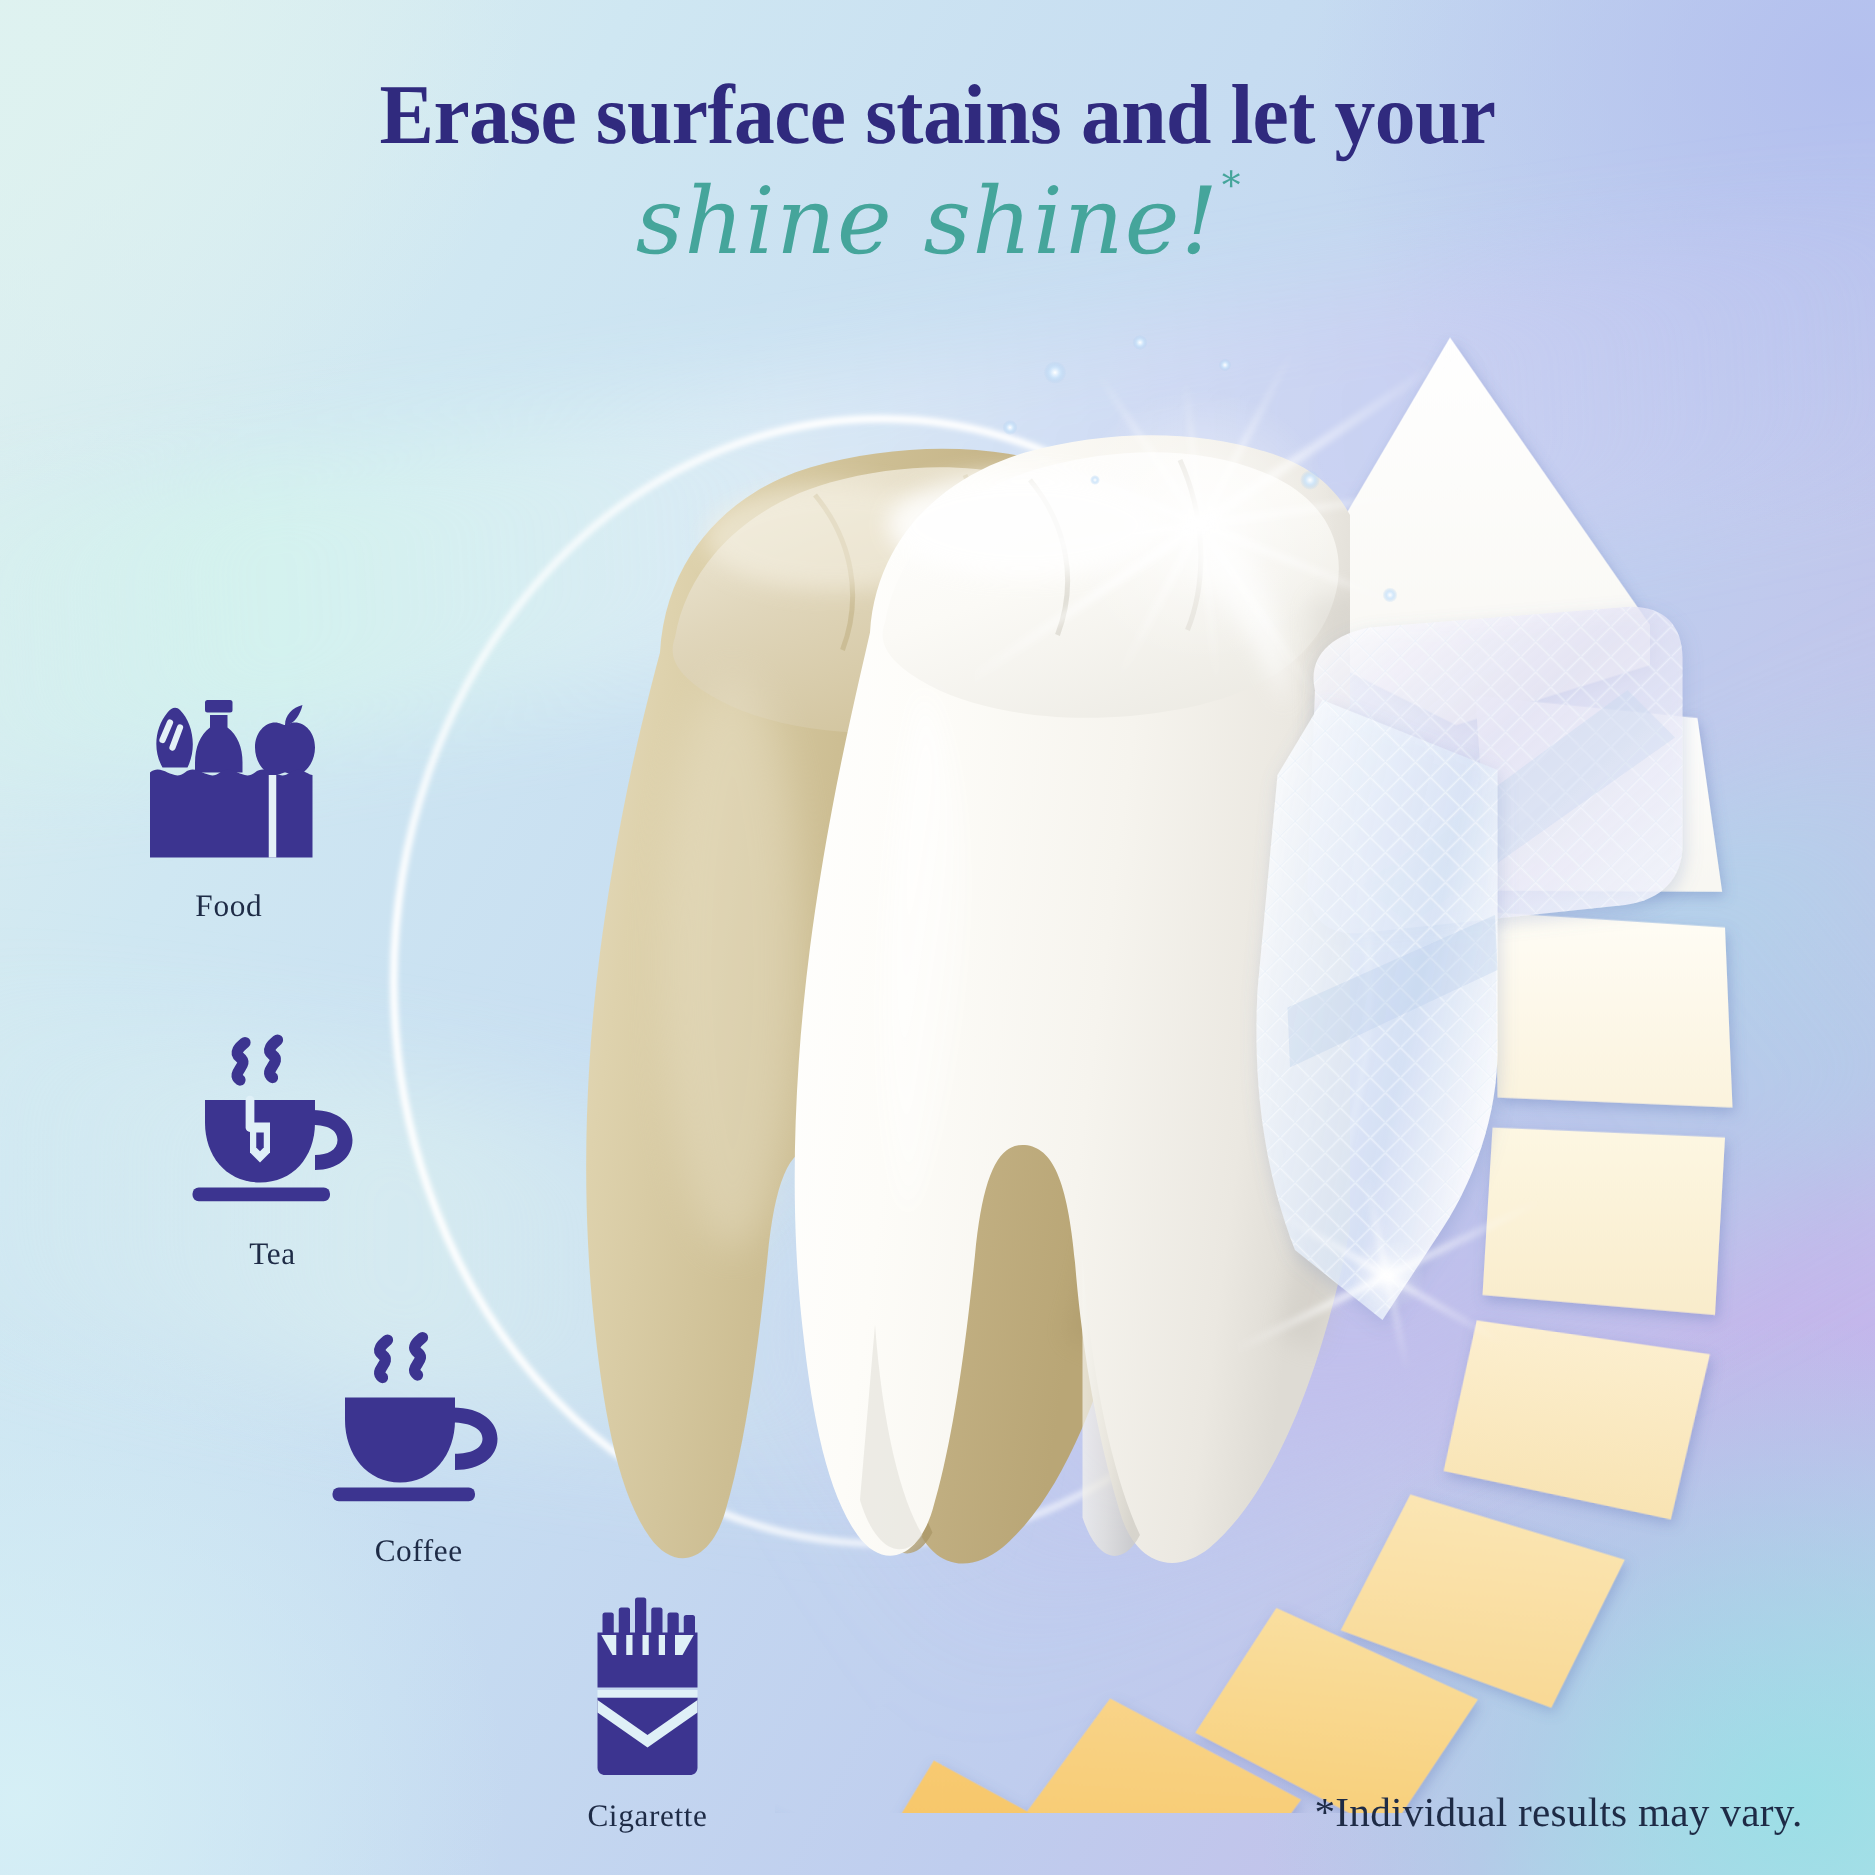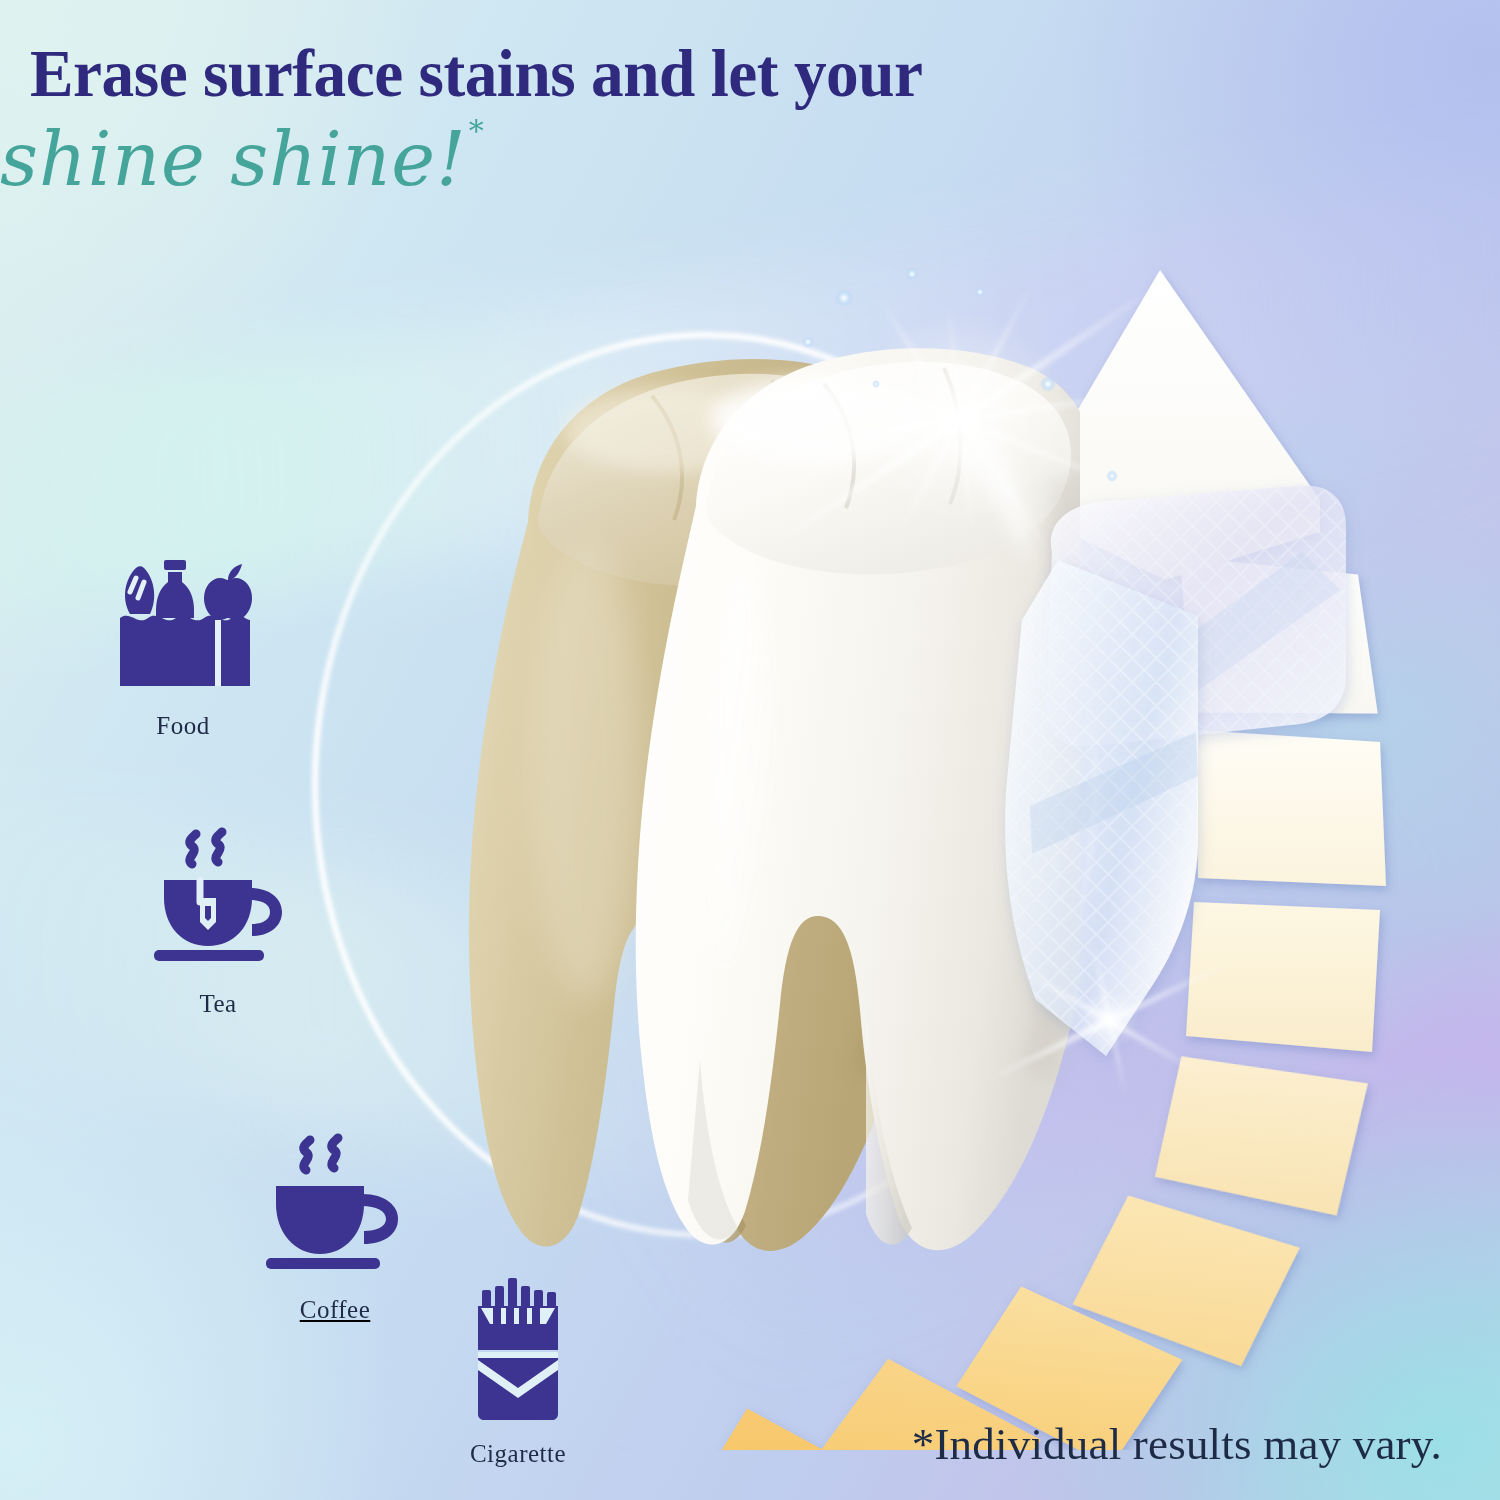--- a/index.html
+++ b/index.html
@@ -47,22 +47,23 @@
     left: -6%; top: 58%;
     width: 60%; height: 260px;
     background: linear-gradient(80deg, rgba(255,255,255,0) 0%, rgba(226,246,240,0.50) 45%, rgba(255,255,255,0) 100%);
     transform: rotate(10deg);
     filter: blur(40px);
   }
 
   
   .headline-block {
     position: absolute;
-    left: 0; top: 38px;
+    left: 0; top: 56px;
     width: 1500px;
+    text-align: center;
     z-index: 40;
   }
   .headline-main {
     font-family: "Liberation Serif", serif;
     font-weight: bold;
     font-size: 68px;
     line-height: 1.04;
     letter-spacing: -0.5px;
     color: #302a7e;
     margin: 0;
@@ -134,29 +135,29 @@
     display: block;
     font-family: "Liberation Serif", serif;
     font-size: 25px;
     color: #1e2b46;
     margin-top: 14px;
     letter-spacing: 0.5px;
     white-space: nowrap;
   }
   #icon-food  { left: 78px;  top: 548px;  width: 210px; }
   #icon-tea   { left: 118px; top: 826px;  width: 200px; }
-  #icon-coffee{ left: 230px; top: 1132px; width: 210px; text-decoration: underline; }
+  #icon-coffee{ left: 230px; top: 1064px; width: 210px; }
   #icon-cig   { left: 408px; top: 1276px; width: 220px; }
 
   
   .footnote {
     position: absolute;
     right: 58px; bottom: 30px;
     font-family: "Liberation Serif", serif;
-    font-size: 45px;
+    font-size: 33px;
     color: #1e2b46;
     letter-spacing: 0.2px;
     z-index: 40;
     margin-left: 28px;
   }
 </style>
 </head>
 <body>
 
 <div id="stage">

